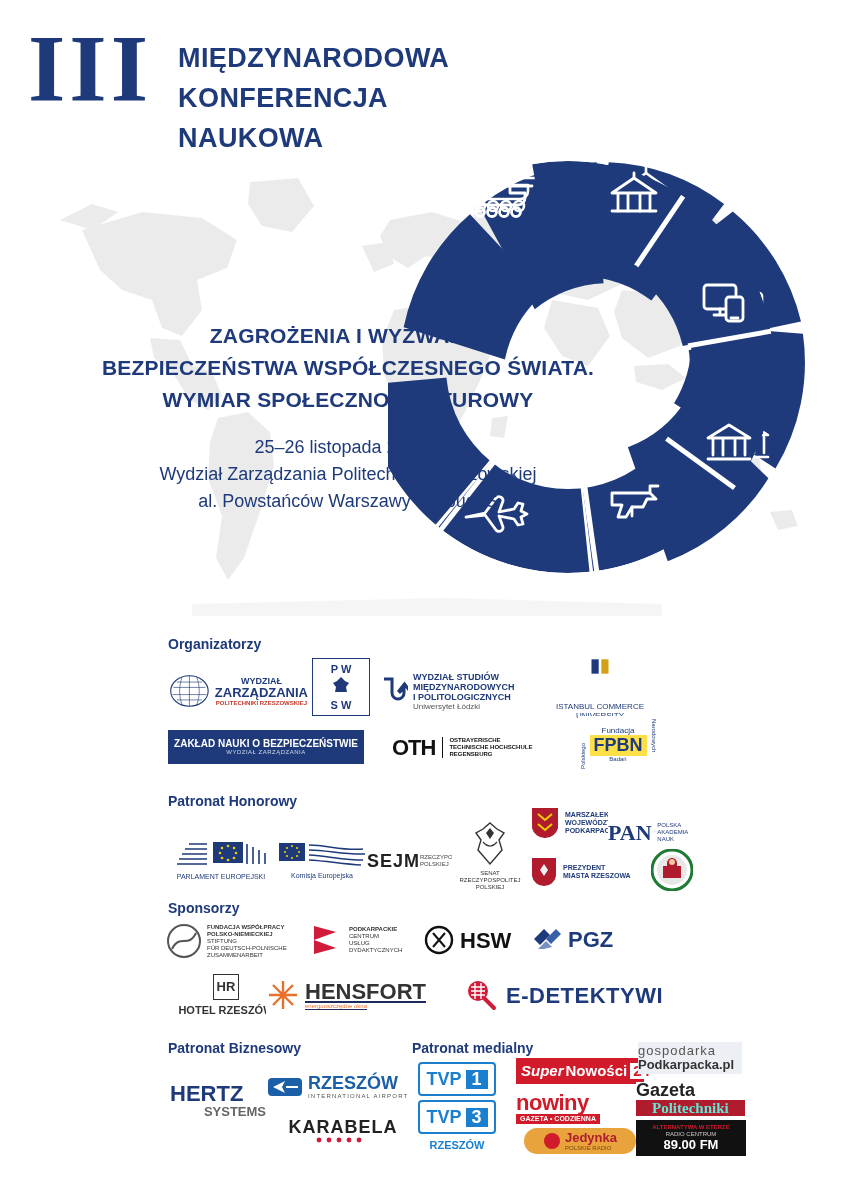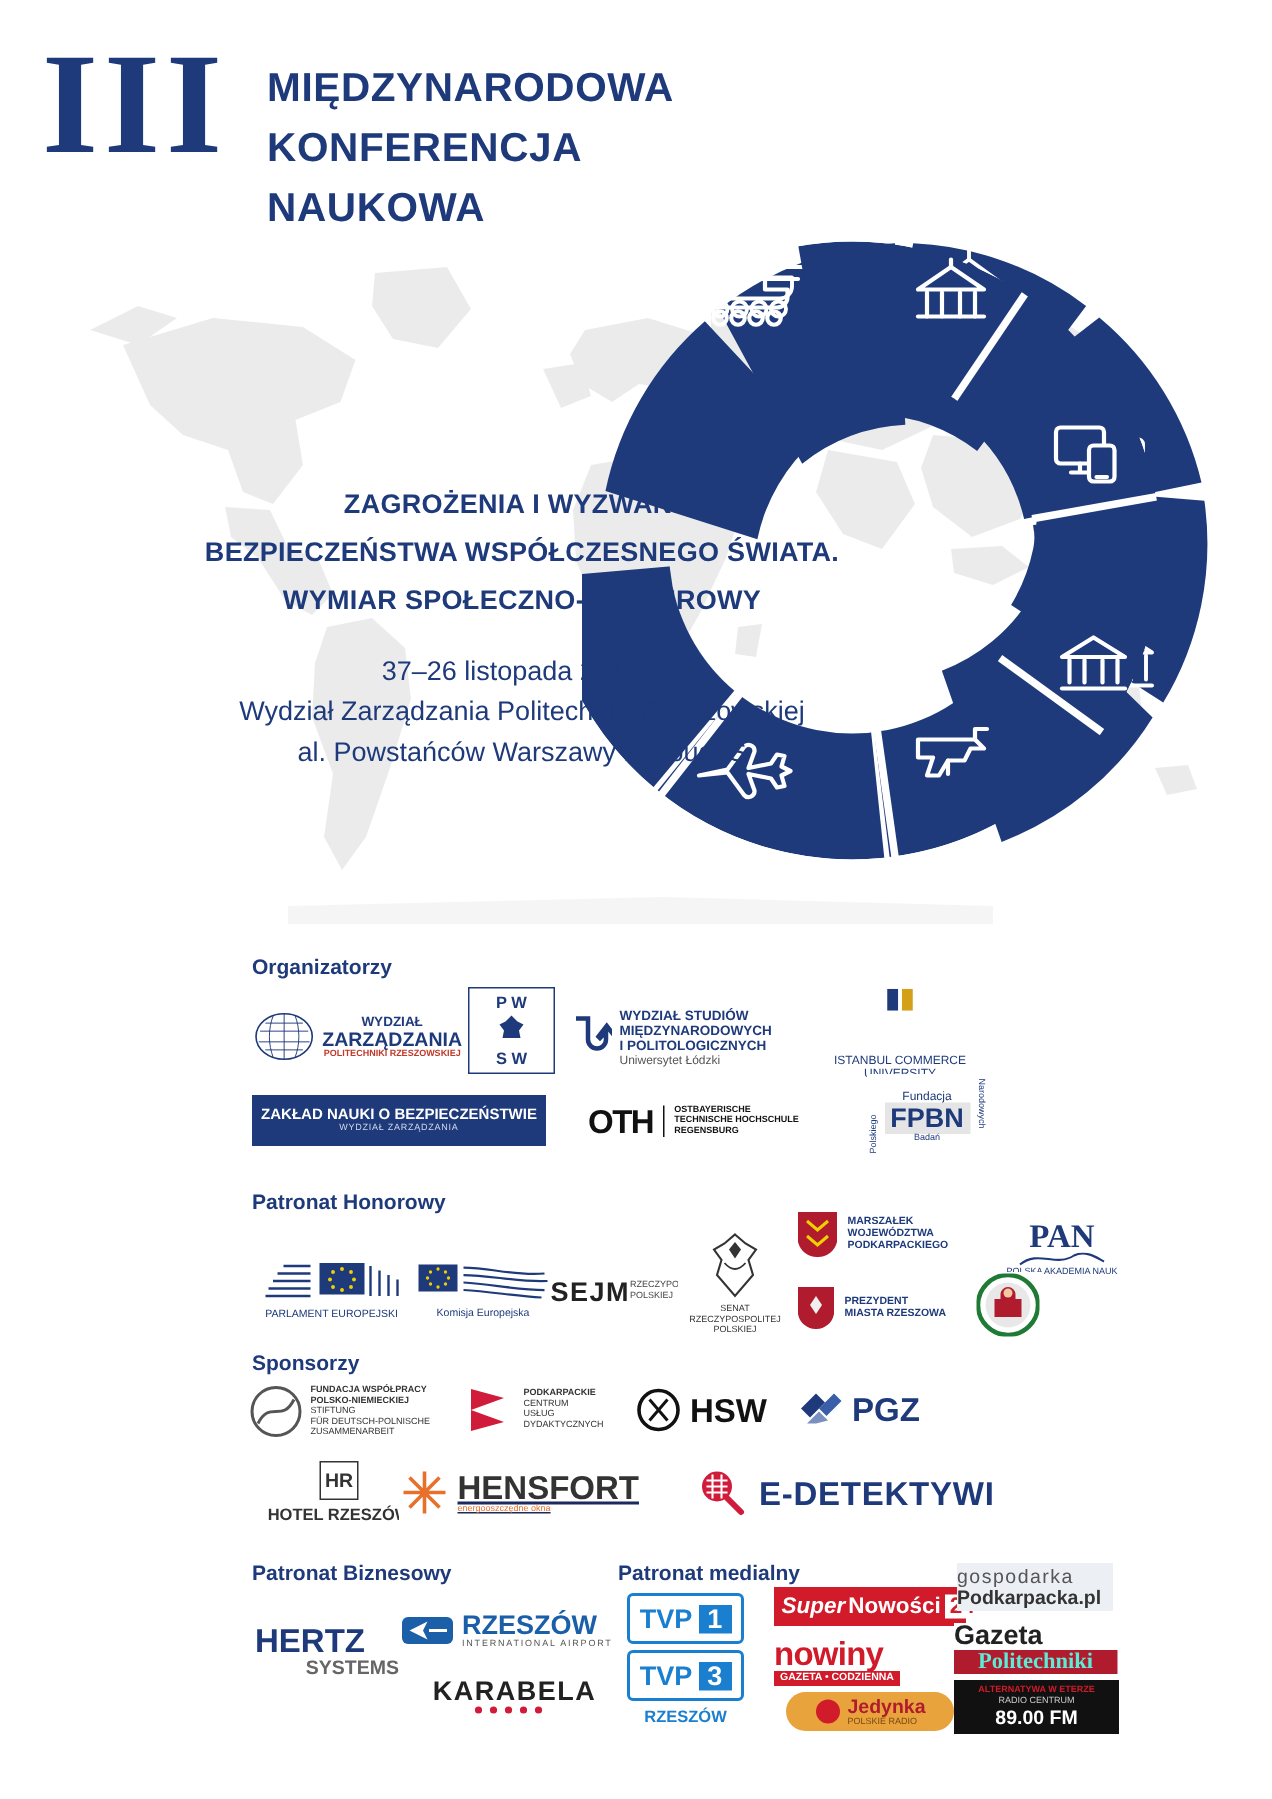--- a/index.html
+++ b/index.html
@@ -41,21 +41,21 @@
   }
 
   
   .wheel { position:absolute; left:388px; top:145px; width:420px; height:445px; }
 
   
   .maintitle {
     position:absolute; left:38px; top:320px; width:620px;
     text-align:center;
     font-weight:700;
-    font-size:18px;
+    font-size:21px;
     line-height:32px;
     color:#1e3a7b;
     letter-spacing:0.2px;
   }
   .subtitle {
     position:absolute; left:38px; top:434px; width:620px;
     text-align:center;
     font-size:18px;
     line-height:27px;
     color:#1e3a7b;
@@ -264,21 +264,21 @@
       </g>
     </g>
   </svg>
 
   <div class="maintitle" style="z-index:3;">
     <div>ZAGROŻENIA I WYZWANIA</div>
     <div>BEZPIECZEŃSTWA WSPÓŁCZESNEGO ŚWIATA.</div>
     <div>WYMIAR SPOŁECZNO-KULTUROWY</div>
   </div>
   <div class="subtitle" style="z-index:3;">
-    <div>37–26 listopada 2019 r.</div>
+    <div>25–26 listopada 2019 r.</div>
     <div>Wydział Zarządzania Politechniki Rzeszowskiej</div>
     <div>al. Powstańców Warszawy 10, bud. S</div>
   </div>
 
   <div class="sect-label" style="left:168px; top:636px;">Organizatorzy</div>
 
   <div class="logo" style="left:168px; top:662px; width:140px; height:58px;">
     <svg width="48" height="48" viewBox="0 0 48 48">
       <ellipse cx="24" cy="24" rx="21" ry="17" fill="none" stroke="#1e3a7b" stroke-width="1.2"></ellipse>
       <g stroke="#1e3a7b" stroke-width="0.7" fill="none">
@@ -337,21 +337,21 @@
       <div class="t6 bold" style="color:#111;">OSTBAYERISCHE</div>
       <div class="t6 bold" style="color:#111;">TECHNISCHE HOCHSCHULE</div>
       <div class="t6 bold" style="color:#111;">REGENSBURG</div>
     </div>
   </div>
 
   <div class="logo" style="left:578px; top:716px; width:80px; height:56px;">
     <div class="t6 b-navy" style="writing-mode:vertical-rl; transform:rotate(180deg); height:50px;">Polskiego</div>
     <div style="text-align:center; margin:0 3px;">
       <div class="t8 b-navy">Fundacja</div>
-      <div class="t18 bold" style="color:#1e3a7b; background:#e5e5e5; padding:1px 4px;">FPBN</div>
+      <div class="t18 bold" style="color:#1e3a7b; background:#fde047; padding:1px 4px;">FPBN</div>
       <div class="t6 b-navy">Badań</div>
     </div>
     <div class="t6 b-navy" style="writing-mode:vertical-rl; height:50px;">Narodowych</div>
   </div>
 
   <div class="sect-label" style="left:168px; top:793px;">Patronat Honorowy</div>
 
   <div class="logo" style="left:166px; top:830px; width:110px; height:56px; flex-direction:column;">
     <svg width="96" height="34" viewBox="0 0 96 34">
       <g stroke="#1e3a7b" stroke-width="1.6" fill="none">
@@ -428,21 +428,21 @@
       <path d="M2 2 h26 v20 a13 13 0 0 1 -13 10 a13 13 0 0 1 -13 -10 z" fill="#b01c2e"></path>
       <path d="M8 8 l7 6 l7 -6 M8 18 l7 6 l7 -6" stroke="#f0d000" stroke-width="2" fill="none"></path>
     </svg>
     <div class="t7 bold b-navy" style="margin-left:5px;">
       <div>MARSZAŁEK</div>
       <div>WOJEWÓDZTWA</div>
       <div>PODKARPACKIEGO</div>
     </div>
   </div>
 
-  <div class="logo" style="left:668px; top:808px; width:80px; height:48px; flex-direction:column;">
+  <div class="logo" style="left:608px; top:808px; width:80px; height:48px; flex-direction:row;">
     <div class="t22 bold" style="color:#1e3a7b; font-family:'Liberation Serif',serif;">PAN</div>
     <svg width="60" height="10" viewBox="0 0 60 10">
       <path d="M2 8 C14 -2 26 10 38 2 C46 -2 54 4 58 6" fill="none" stroke="#1e3a7b" stroke-width="1.4"></path>
     </svg>
     <div class="t6 b-navy">POLSKA AKADEMIA NAUK</div>
   </div>
 
   <div class="logo" style="left:530px; top:854px; width:130px; height:36px; justify-content:flex-start;">
     <svg width="28" height="32" viewBox="0 0 28 32">
       <path d="M2 2 h24 v18 a12 12 0 0 1 -12 10 a12 12 0 0 1 -12 -10 z" fill="#b01c2e"></path>

